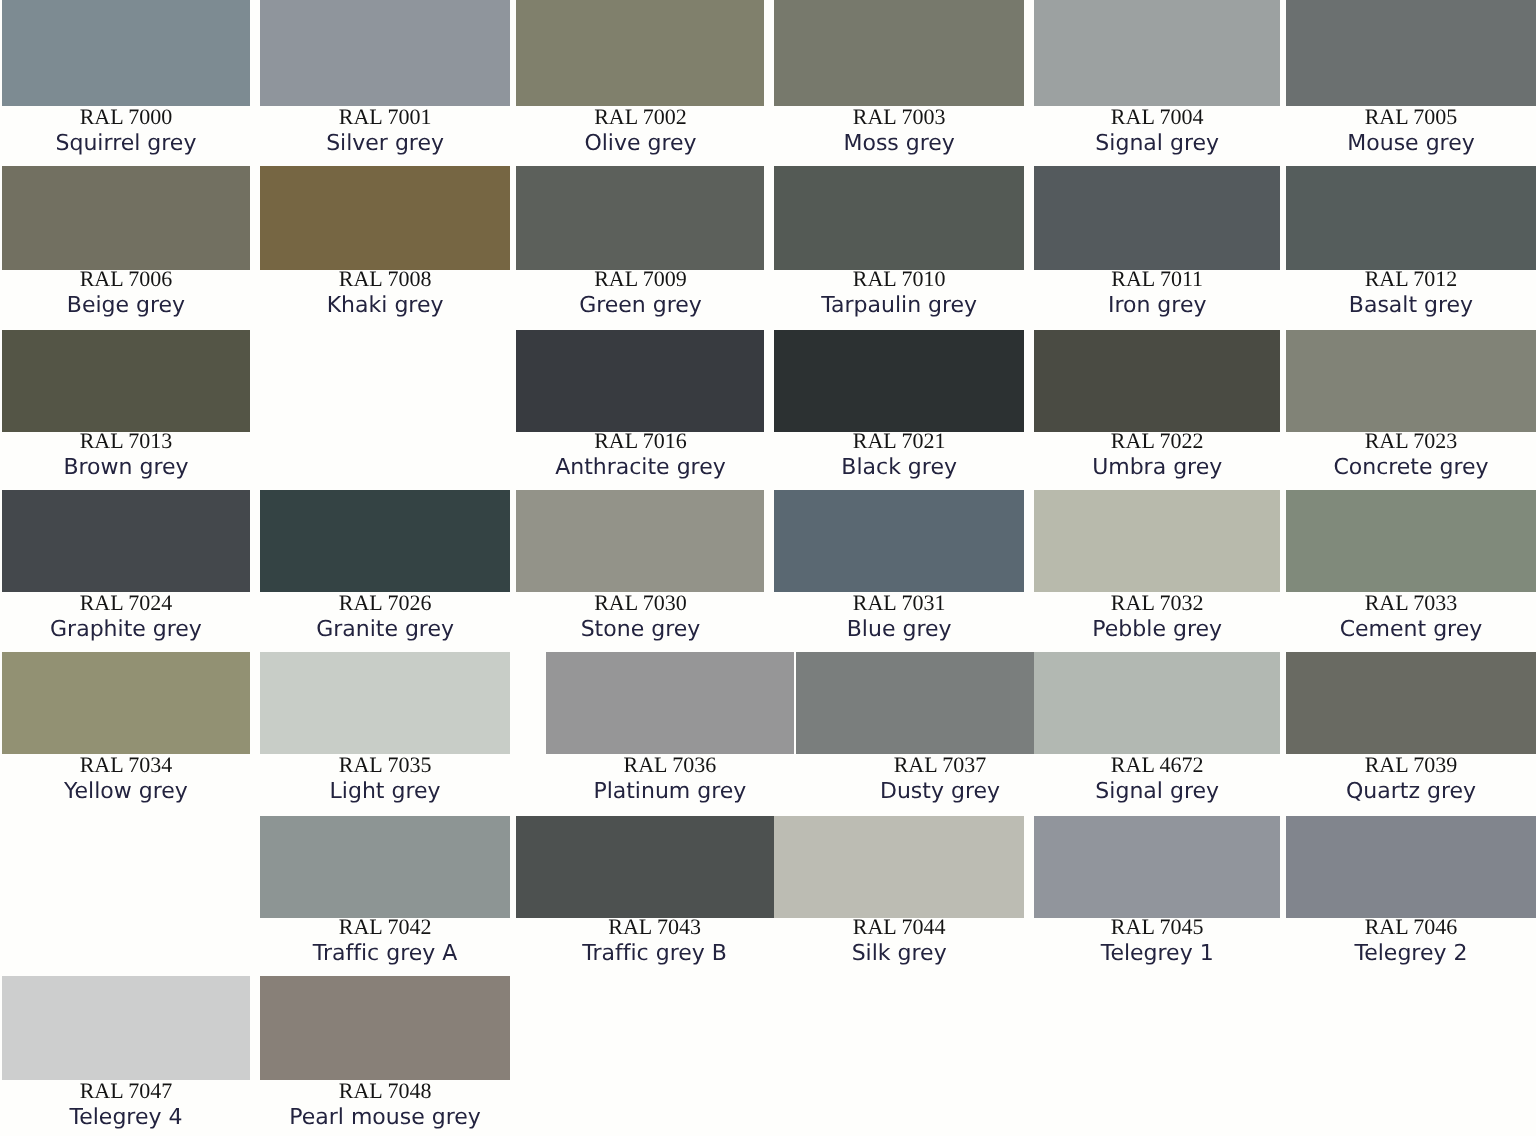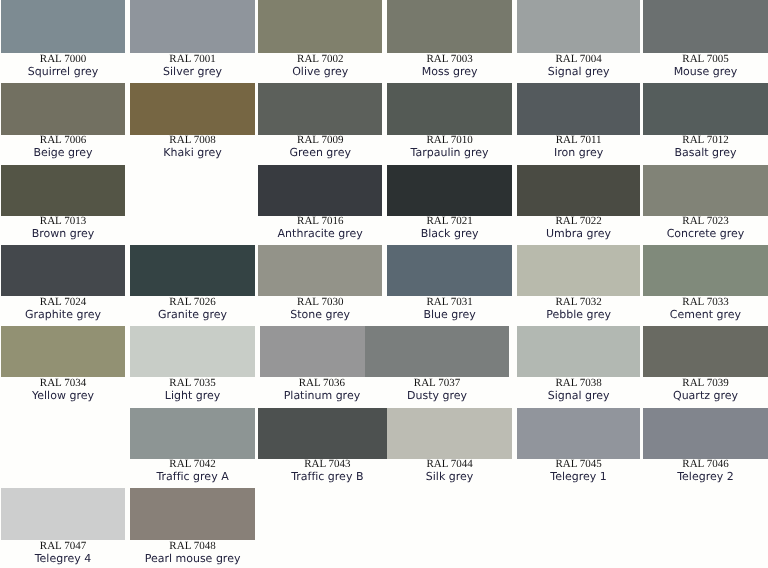--- a/index.html
+++ b/index.html
@@ -149,33 +149,33 @@
   <div class="swatch-cell" style="left:0.8px;top:326.0px;width:124.4px">
     <div class="swatch-chip" style="background:#929173;height:51.4px"></div>
     <span class="swatch-code">RAL 7034</span>
     <span class="swatch-name">Yellow grey</span>
   </div>
   <div class="swatch-cell" style="left:129.6px;top:326.0px;width:125.9px">
     <div class="swatch-chip" style="background:#C8CDC7;height:51.4px"></div>
     <span class="swatch-code">RAL 7035</span>
     <span class="swatch-name">Light grey</span>
   </div>
-  <div class="swatch-cell" style="left:260px;top:326.0px;width:123.9px">
+  <div class="swatch-cell" style="left:273px;top:326.0px;width:123.9px">
     <div class="swatch-chip" style="background:#969697;height:51.4px"></div>
     <span class="swatch-code">RAL 7036</span>
     <span class="swatch-name">Platinum grey</span>
   </div>
-  <div class="swatch-cell" style="left:365px;top:326.0px;width:144px">
+  <div class="swatch-cell" style="left:398px;top:326.0px;width:144px">
     <div class="swatch-chip" style="background:#7A7E7D;height:51.4px"></div>
     <span class="swatch-code">RAL 7037</span>
     <span class="swatch-name">Dusty grey</span>
   </div>
   <div class="swatch-cell" style="left:516.8px;top:326.0px;width:123.6px">
     <div class="swatch-chip" style="background:#B2B8B2;height:51.4px"></div>
-    <span class="swatch-code">RAL 7038</span>
+    <span class="swatch-code">RAL 4672</span>
     <span class="swatch-name">Signal grey</span>
   </div>
   <div class="swatch-cell" style="left:643.0px;top:326.0px;width:125.0px">
     <div class="swatch-chip" style="background:#696A62;height:51.4px"></div>
     <span class="swatch-code">RAL 7039</span>
     <span class="swatch-name">Quartz grey</span>
   </div>
   <div class="swatch-cell" style="left:129.6px;top:408.0px;width:125.9px">
     <div class="swatch-chip" style="background:#8D9594;height:50.7px"></div>
     <span class="swatch-code">RAL 7042</span>

